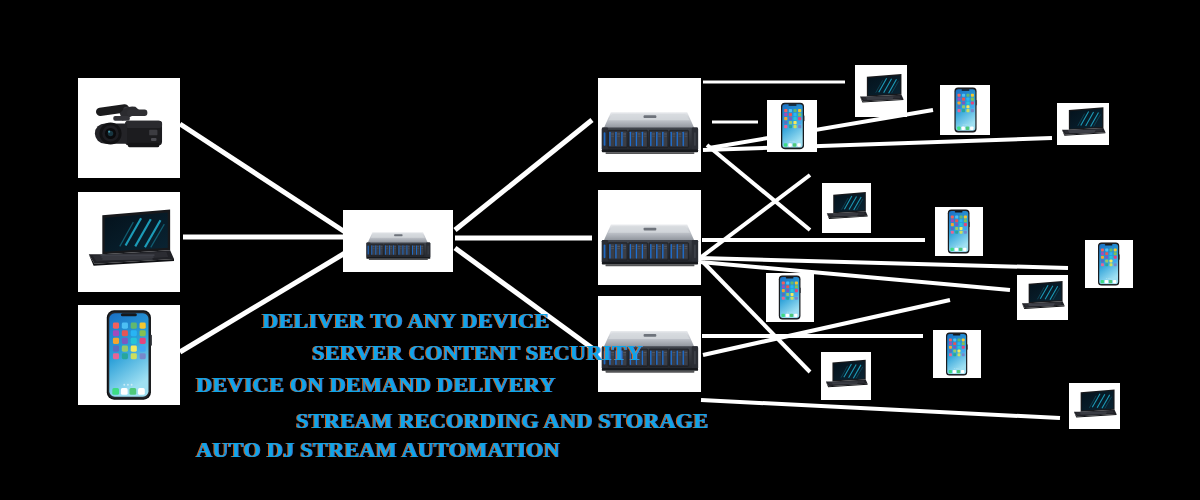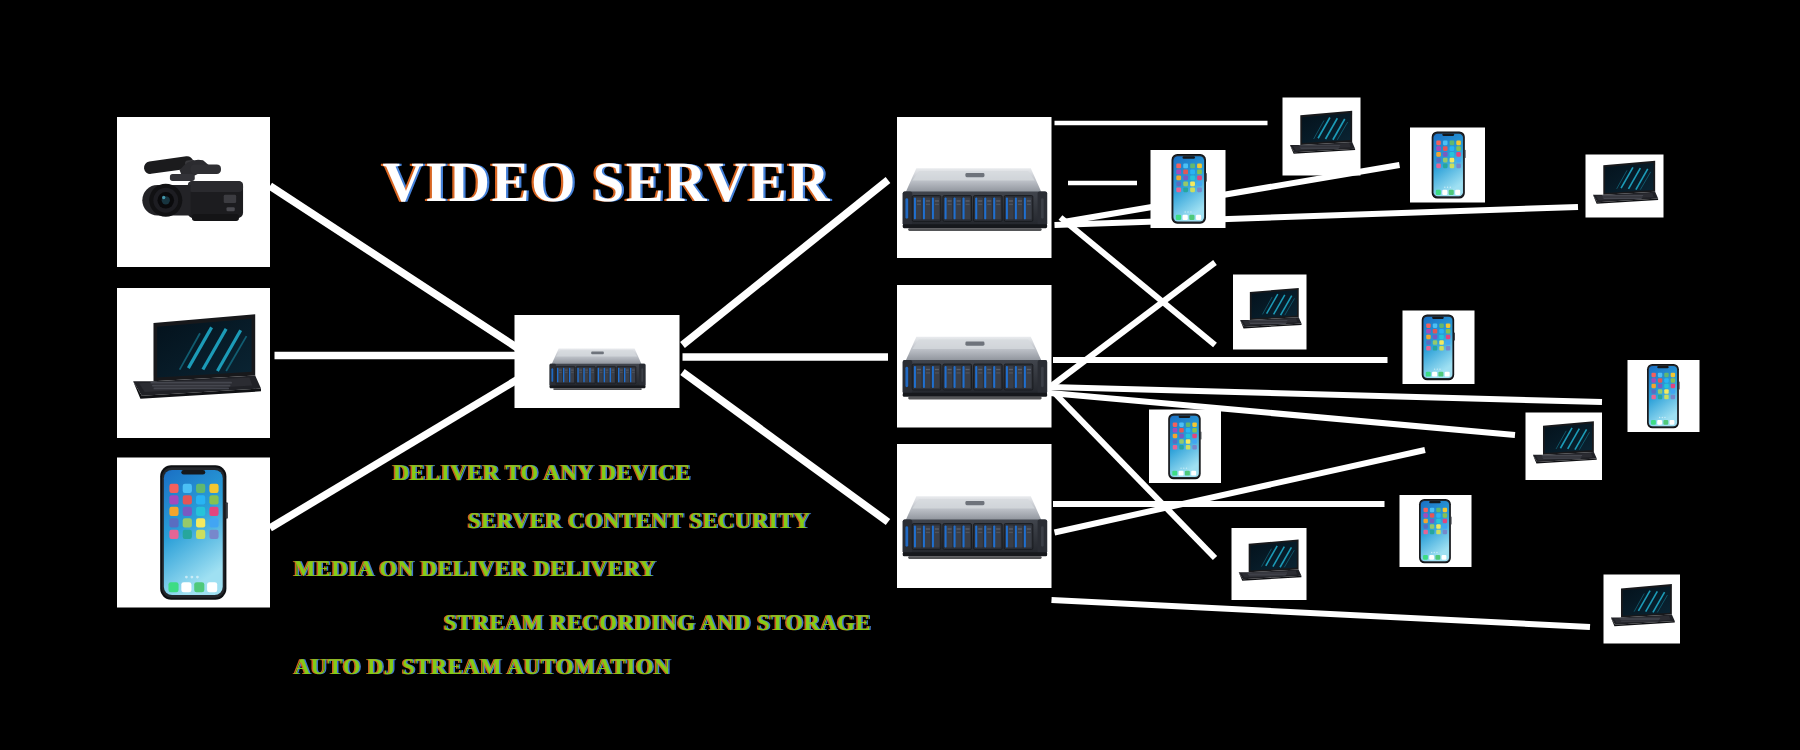--- a/index.html
+++ b/index.html
@@ -44,24 +44,24 @@
     position:absolute;
     color:#ffffff;
     font-family:"Liberation Serif", serif;
     font-weight:700;
     letter-spacing:1px;
     white-space:nowrap;
     text-shadow:-1.5px 0 rgba(255,120,40,.85), 1.5px 0 rgba(80,150,255,.85);
   }
   .feature{
     position:absolute;
-    color:#84cc16;
+    color:#0ea5e9;
     font-family:"Liberation Serif", serif;
     font-weight:700;
-    font-size:15px;
+    font-size:22px;
     letter-spacing:.4px;
     white-space:nowrap;
     text-shadow:-1px 0 rgba(255,120,40,.8), 1px 0 rgba(80,150,255,.8);
   }
 </style>
 </head>
 <body>
 
 <div id="stage">
 
@@ -1027,22 +1027,21 @@
         <rect x="21" y="52.4" width="54" height="1.2" rx="0.6"></rect>
         <rect x="22" y="54.4" width="52" height="1.2" rx="0.6"></rect>
       </g>
       <path d="M8 50 L14 60 L96 55 L96 57 L13 62 Z" fill="#101114"></path>
     </g>
   </svg>
         </span>
       </div>
     </div>
 
-  <div class="title" style="left:255px;top:100px;font-size:38px;">VIDEO SERVER</div>
 
   <div id="features">
       <div class="feature" style="left: 262px; top: 308px;">DELIVER TO ANY DEVICE</div>
       <div class="feature" style="left: 312px; top: 340px;">SERVER CONTENT SECURITY</div>
-      <div class="feature" style="left: 196px; top: 372px;">MEDIA ON DELIVER DELIVERY</div>
+      <div class="feature" style="left: 196px; top: 372px;">DEVICE ON DEMAND DELIVERY</div>
       <div class="feature" style="left: 268px; top: 408px; margin-left: 28px;">STREAM RECORDING AND STORAGE</div>
       <div class="feature" style="left: 196px; top: 437px; text-align: right;">AUTO DJ STREAM AUTOMATION</div>
     </div>
 </div>
 
 </body></html>

